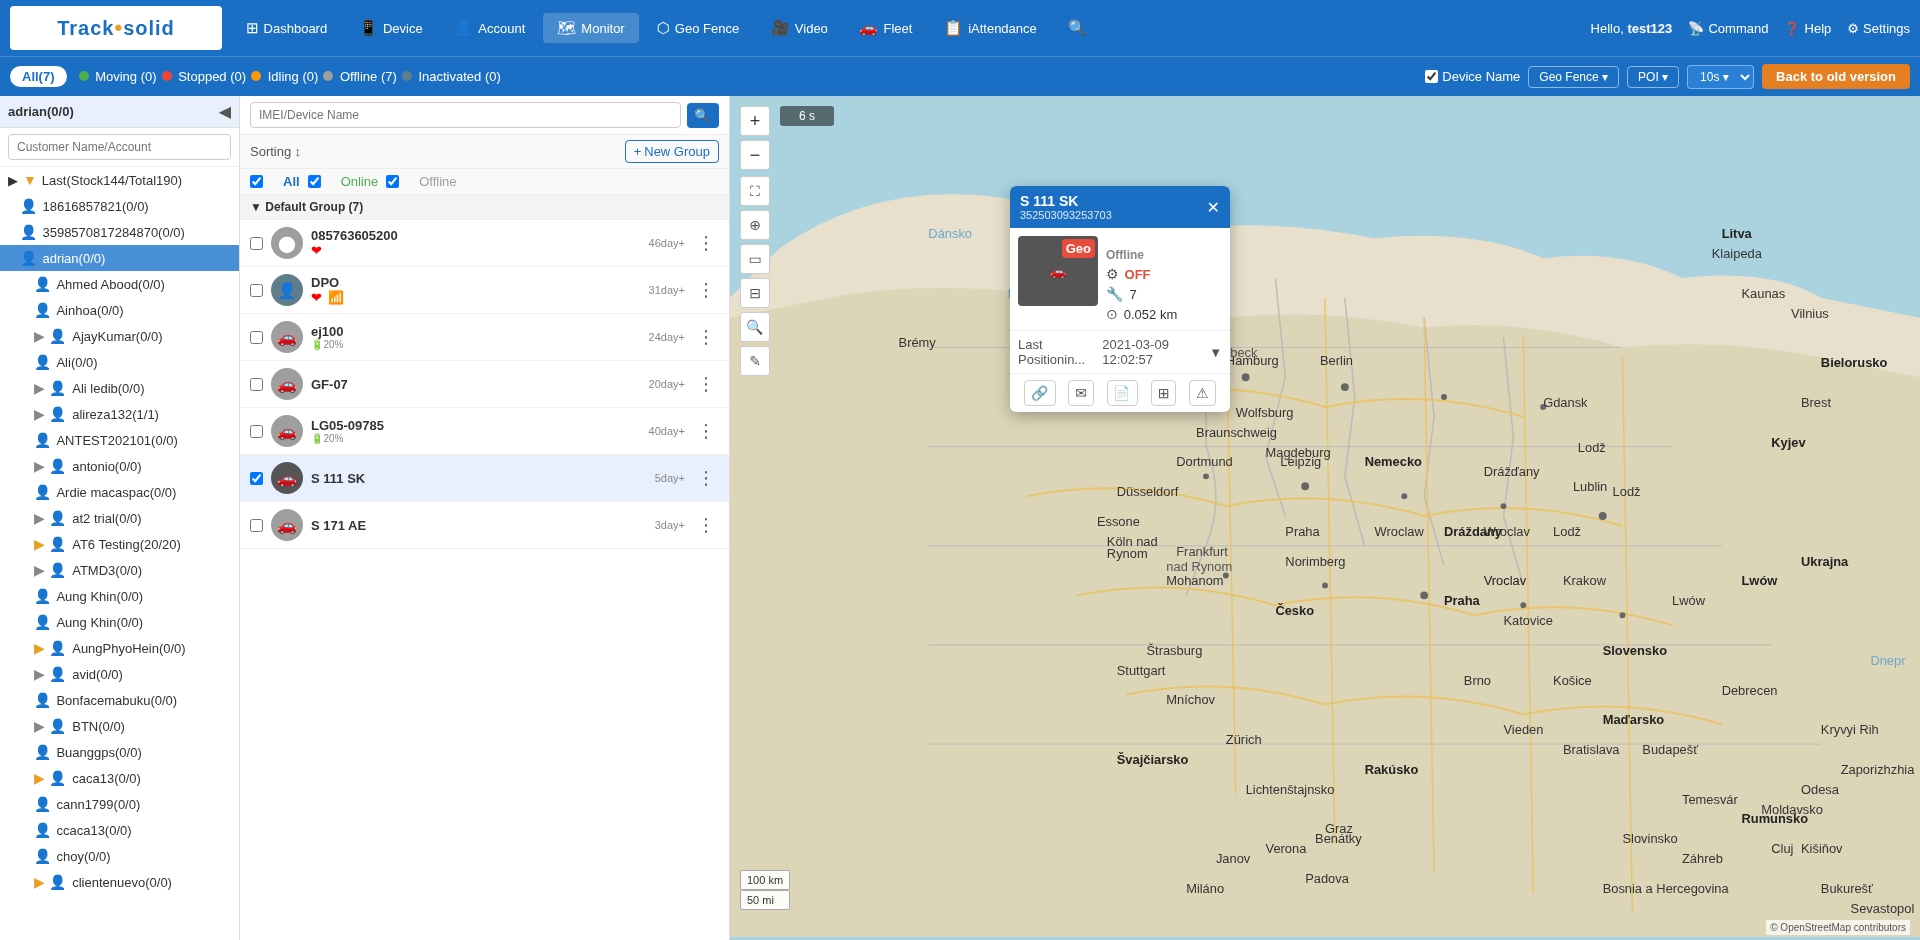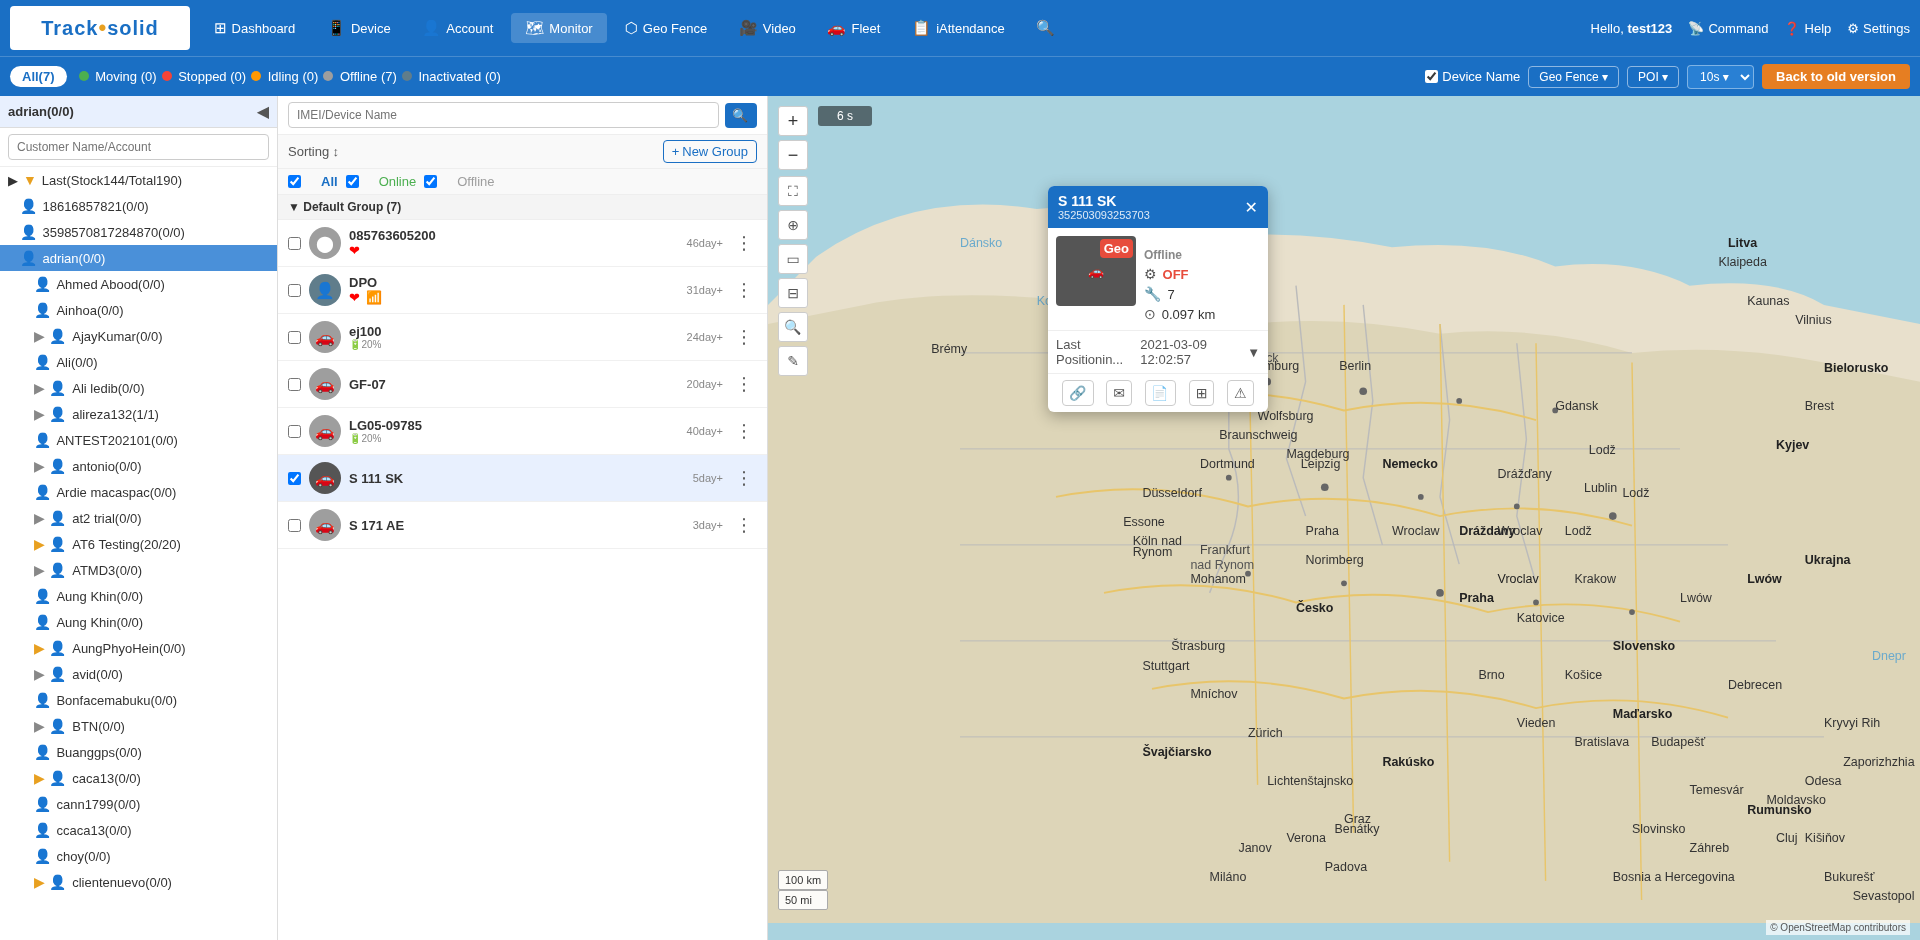--- a/index.html
+++ b/index.html
@@ -10,21 +10,21 @@
       background: #1a6fc4;
       height: 56px;
       display: flex;
       align-items: center;
       padding: 0 10px;
       color: #fff;
       position: relative;
       z-index: 100;
     }
     .logo-area {
-      width: 180px;
+      width: 212px;
       background: #fff;
       border-radius: 4px;
       height: 44px;
       display: flex;
       align-items: center;
       justify-content: center;
       margin-right: 10px;
       flex-shrink: 0;
     }
     .logo-text { color: #1a6fc4; font-size: 20px; font-weight: bold; letter-spacing: 1px; }
@@ -112,21 +112,21 @@
       cursor: pointer;
       font-size: 13px;
       font-weight: bold;
     }
 
     
     .main-layout { display: flex; height: calc(940px - 96px); }
 
     
     .left-sidebar {
-      width: 278px;
+      width: 240px;
       background: #fff;
       border-right: 1px solid #ddd;
       display: flex;
       flex-direction: column;
       flex-shrink: 0;
       overflow: hidden;
     }
     .sidebar-header {
       background: #e8f0fe;
       padding: 6px 8px;
@@ -993,21 +993,21 @@
             <div class="popup-stat-row">
               <span class="popup-stat-icon">⚙</span>
               <span class="popup-stat-label">OFF</span>
             </div>
             <div class="popup-stat-row">
               <span class="popup-stat-icon">🔧</span>
               <span class="popup-stat-val">7</span>
             </div>
             <div class="popup-stat-row">
               <span class="popup-stat-icon">⊙</span>
-              <span class="popup-stat-val">0.097 km</span>
+              <span class="popup-stat-val">0.052 km</span>
             </div>
           </div>
           <div class="popup-clearfix"></div>
         </div>
         <div class="popup-last-pos">
           <span>Last Positionin...</span>
           <span>2021-03-09 12:02:57</span>
           <span style="cursor:pointer;">▼</span>
         </div>
         <div class="popup-actions">

